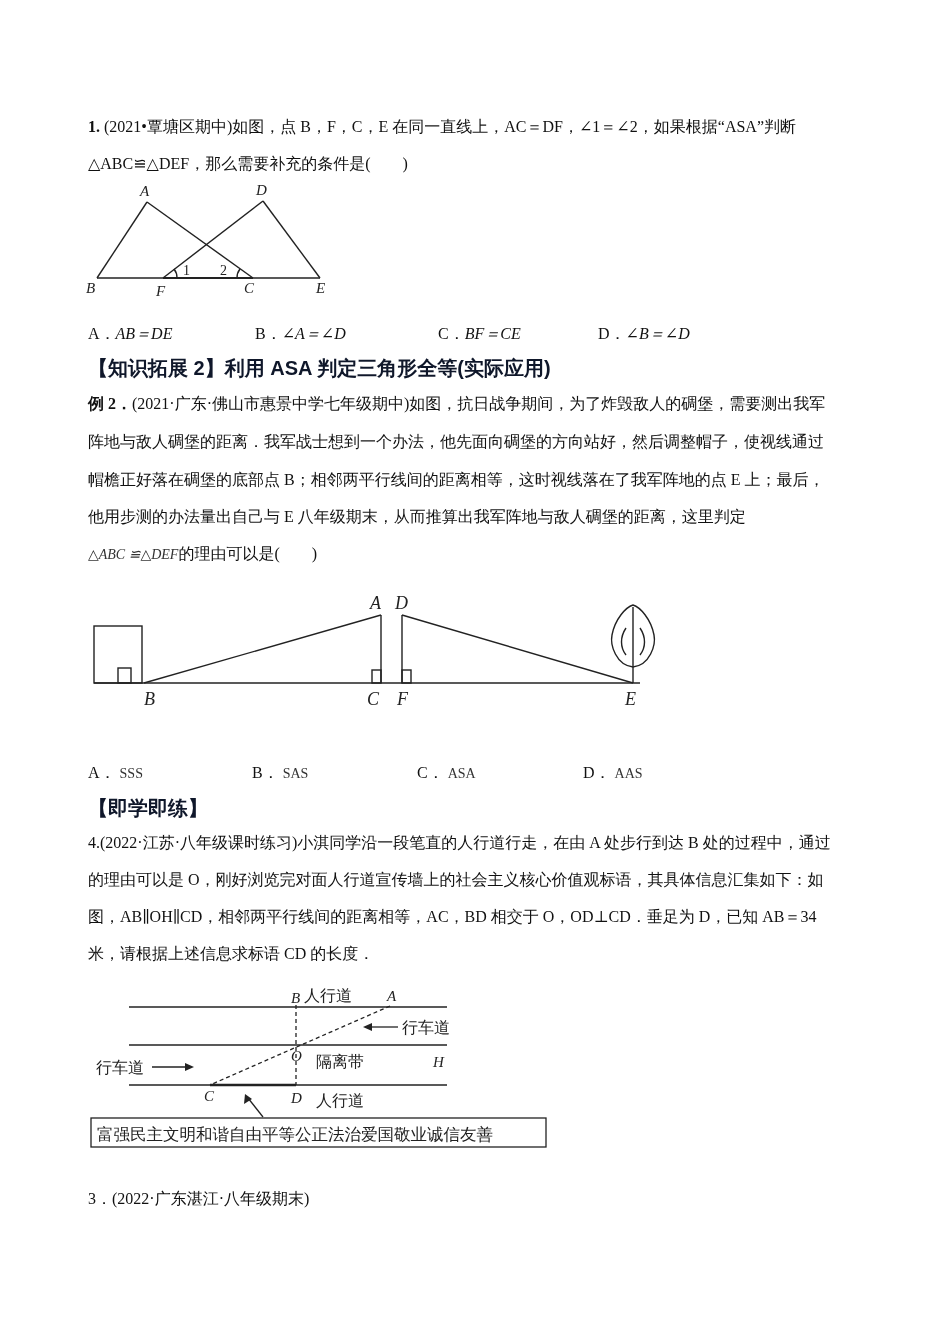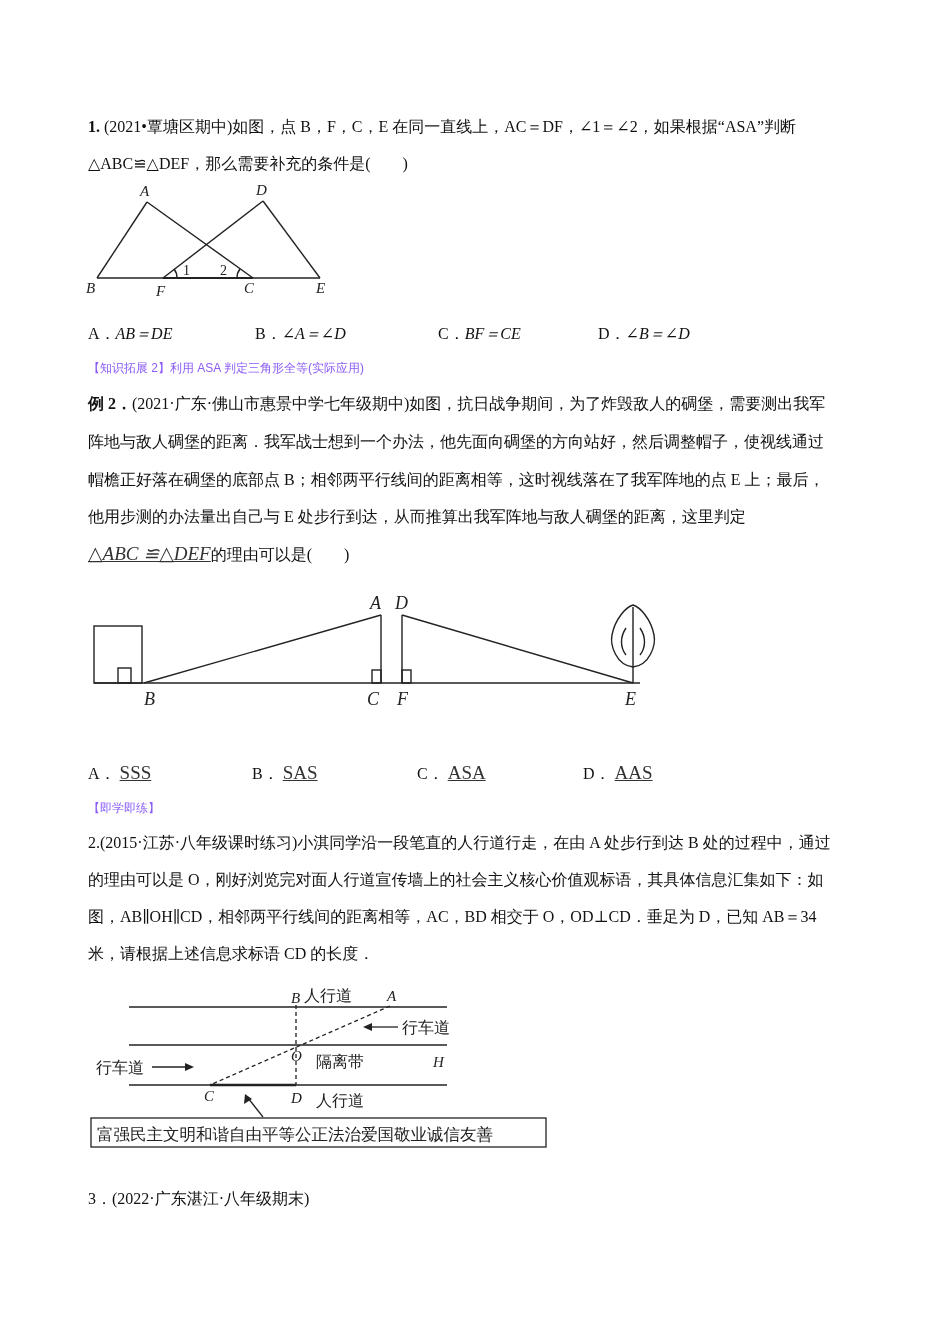--- a/index.html
+++ b/index.html
@@ -1,23 +1,23 @@
 <!DOCTYPE html>
 <html><head>
 <meta charset="utf-8">
 <style>
   html, body { margin:0; padding:0; background:#ffffff; }
   body { width:950px; height:1344px; position:relative; overflow:hidden;
          font-family:"Liberation Serif","DejaVu Serif",serif; color:#111; }
   .line { position:absolute; left:88px; font-size:16px; line-height:22px; white-space:nowrap; }
   .b { font-weight:bold; }
   .i { font-style:italic; }
-  .heading { color:#8b5cf6; font-weight:normal; font-family:"Liberation Sans","DejaVu Sans",sans-serif; font-size:12px; }
+  .heading { color:#0f172a; font-weight:bold; font-family:"Liberation Sans","DejaVu Sans",sans-serif; font-size:20px; }
   .opt { position:absolute; font-size:16px; line-height:22px; white-space:nowrap; }
-  .small { font-size:19px; color:#333;text-decoration:underline; }
+  .small { font-size:14px; color:#333; }
   svg { position:absolute; overflow:visible; }
   svg text { font-family:"Liberation Serif","DejaVu Serif",serif; font-style:italic; fill:#222; }
   svg text.cn { font-family:"Liberation Sans","DejaVu Sans",sans-serif; font-style:normal; }
 </style>
 </head>
 <body>
 
 <div class="line" style="top:116px;">
   <span class="b">1.</span>
   <span>(2021•覃塘区期中)</span><span>如图，点 B，F，C，E 在同一直线上，AC＝DF，∠1＝∠2，如果根据“ASA”判断</span>
@@ -50,21 +50,21 @@
 <div class="opt" style="left:438px;top:323px;"><span>C．</span><span class="i">BF＝CE</span></div>
 <div class="opt" style="left:598px;top:323px;"><span>D．</span><span class="i">∠B＝∠D</span></div>
 
 <div class="line heading" style="top:357px;">【知识拓展 2】利用 ASA 判定三角形全等(实际应用)</div>
 
 <div class="line" style="top:393px;">
   <span class="b">例 2．</span><span>(2021·广东·佛山市惠景中学七年级期中)如图，抗日战争期间，为了炸毁敌人的碉堡，需要测出我军</span>
 </div>
 <div class="line" style="top:431px;">阵地与敌人碉堡的距离．我军战士想到一个办法，他先面向碉堡的方向站好，然后调整帽子，使视线通过</div>
 <div class="line" style="top:469px;">帽檐正好落在碉堡的底部点 B；相邻两平行线间的距离相等，这时视线落在了我军阵地的点 E 上；最后，</div>
-<div class="line" style="top:506px;">他用步测的办法量出自己与 E 处步行到达，从而推算出我军阵地与敌人碉堡的距离，这里判定</div>
+<div class="line" style="top:506px;">他用步测的办法量出自己与 E 八年级期末，从而推算出我军阵地与敌人碉堡的距离，这里判定</div>
 <div class="line" style="top:543px;">
   <span class="i small">△ABC ≌△DEF</span><span>的理由可以是(　　)</span>
 </div>
 
 <svg style="left:80px;top:585px;" width="600" height="130" viewBox="0 0 600 130">
   <g stroke="#222" stroke-width="1.4" fill="none">
     <rect x="14" y="41" width="48" height="57"></rect>
     <rect x="38" y="83" width="13" height="15"></rect>
     <line x1="14" y1="98" x2="560" y2="98"></line>
     <line x1="64" y1="98" x2="301" y2="30"></line>
@@ -86,21 +86,21 @@
   <text x="545" y="120" font-size="18">E</text>
 </svg>
 
 <div class="opt" style="left:88px;top:762px;"><span>A．</span> <span class="small">SSS</span></div>
 <div class="opt" style="left:252px;top:762px;"><span>B．</span> <span class="small">SAS</span></div>
 <div class="opt" style="left:417px;top:762px;"><span>C．</span> <span class="small">ASA</span></div>
 <div class="opt" style="left:583px;top:762px;"><span>D．</span> <span class="small">AAS</span></div>
 
 <div class="line heading" style="top:797px;">【即学即练】</div>
 
-<div class="line" style="top:832px;">2.(2015·江苏·八年级课时练习)小淇同学沿一段笔直的人行道行走，在由 A 处步行到达 B 处的过程中，通过</div>
+<div class="line" style="top:832px;">4.(2022·江苏·八年级课时练习)小淇同学沿一段笔直的人行道行走，在由 A 处步行到达 B 处的过程中，通过</div>
 <div class="line" style="top:869px;">的理由可以是 O，刚好浏览完对面人行道宣传墙上的社会主义核心价值观标语，其具体信息汇集如下：如</div>
 <div class="line" style="top:906px;">图，AB∥OH∥CD，相邻两平行线间的距离相等，AC，BD 相交于 O，OD⊥CD．垂足为 D，已知 AB＝34</div>
 <div class="line" style="top:943px;">米，请根据上述信息求标语 CD 的长度．</div>
 
 <svg style="left:80px;top:975px;" width="480" height="180" viewBox="0 0 480 180">
   <g stroke="#222" stroke-width="1.3" fill="none">
     <line x1="49" y1="32" x2="367" y2="32"></line>
     <line x1="49" y1="70" x2="367" y2="70"></line>
     <line x1="49" y1="110" x2="367" y2="110"></line>
     <line x1="216" y1="30" x2="216" y2="110" stroke-dasharray="4,3"></line>

